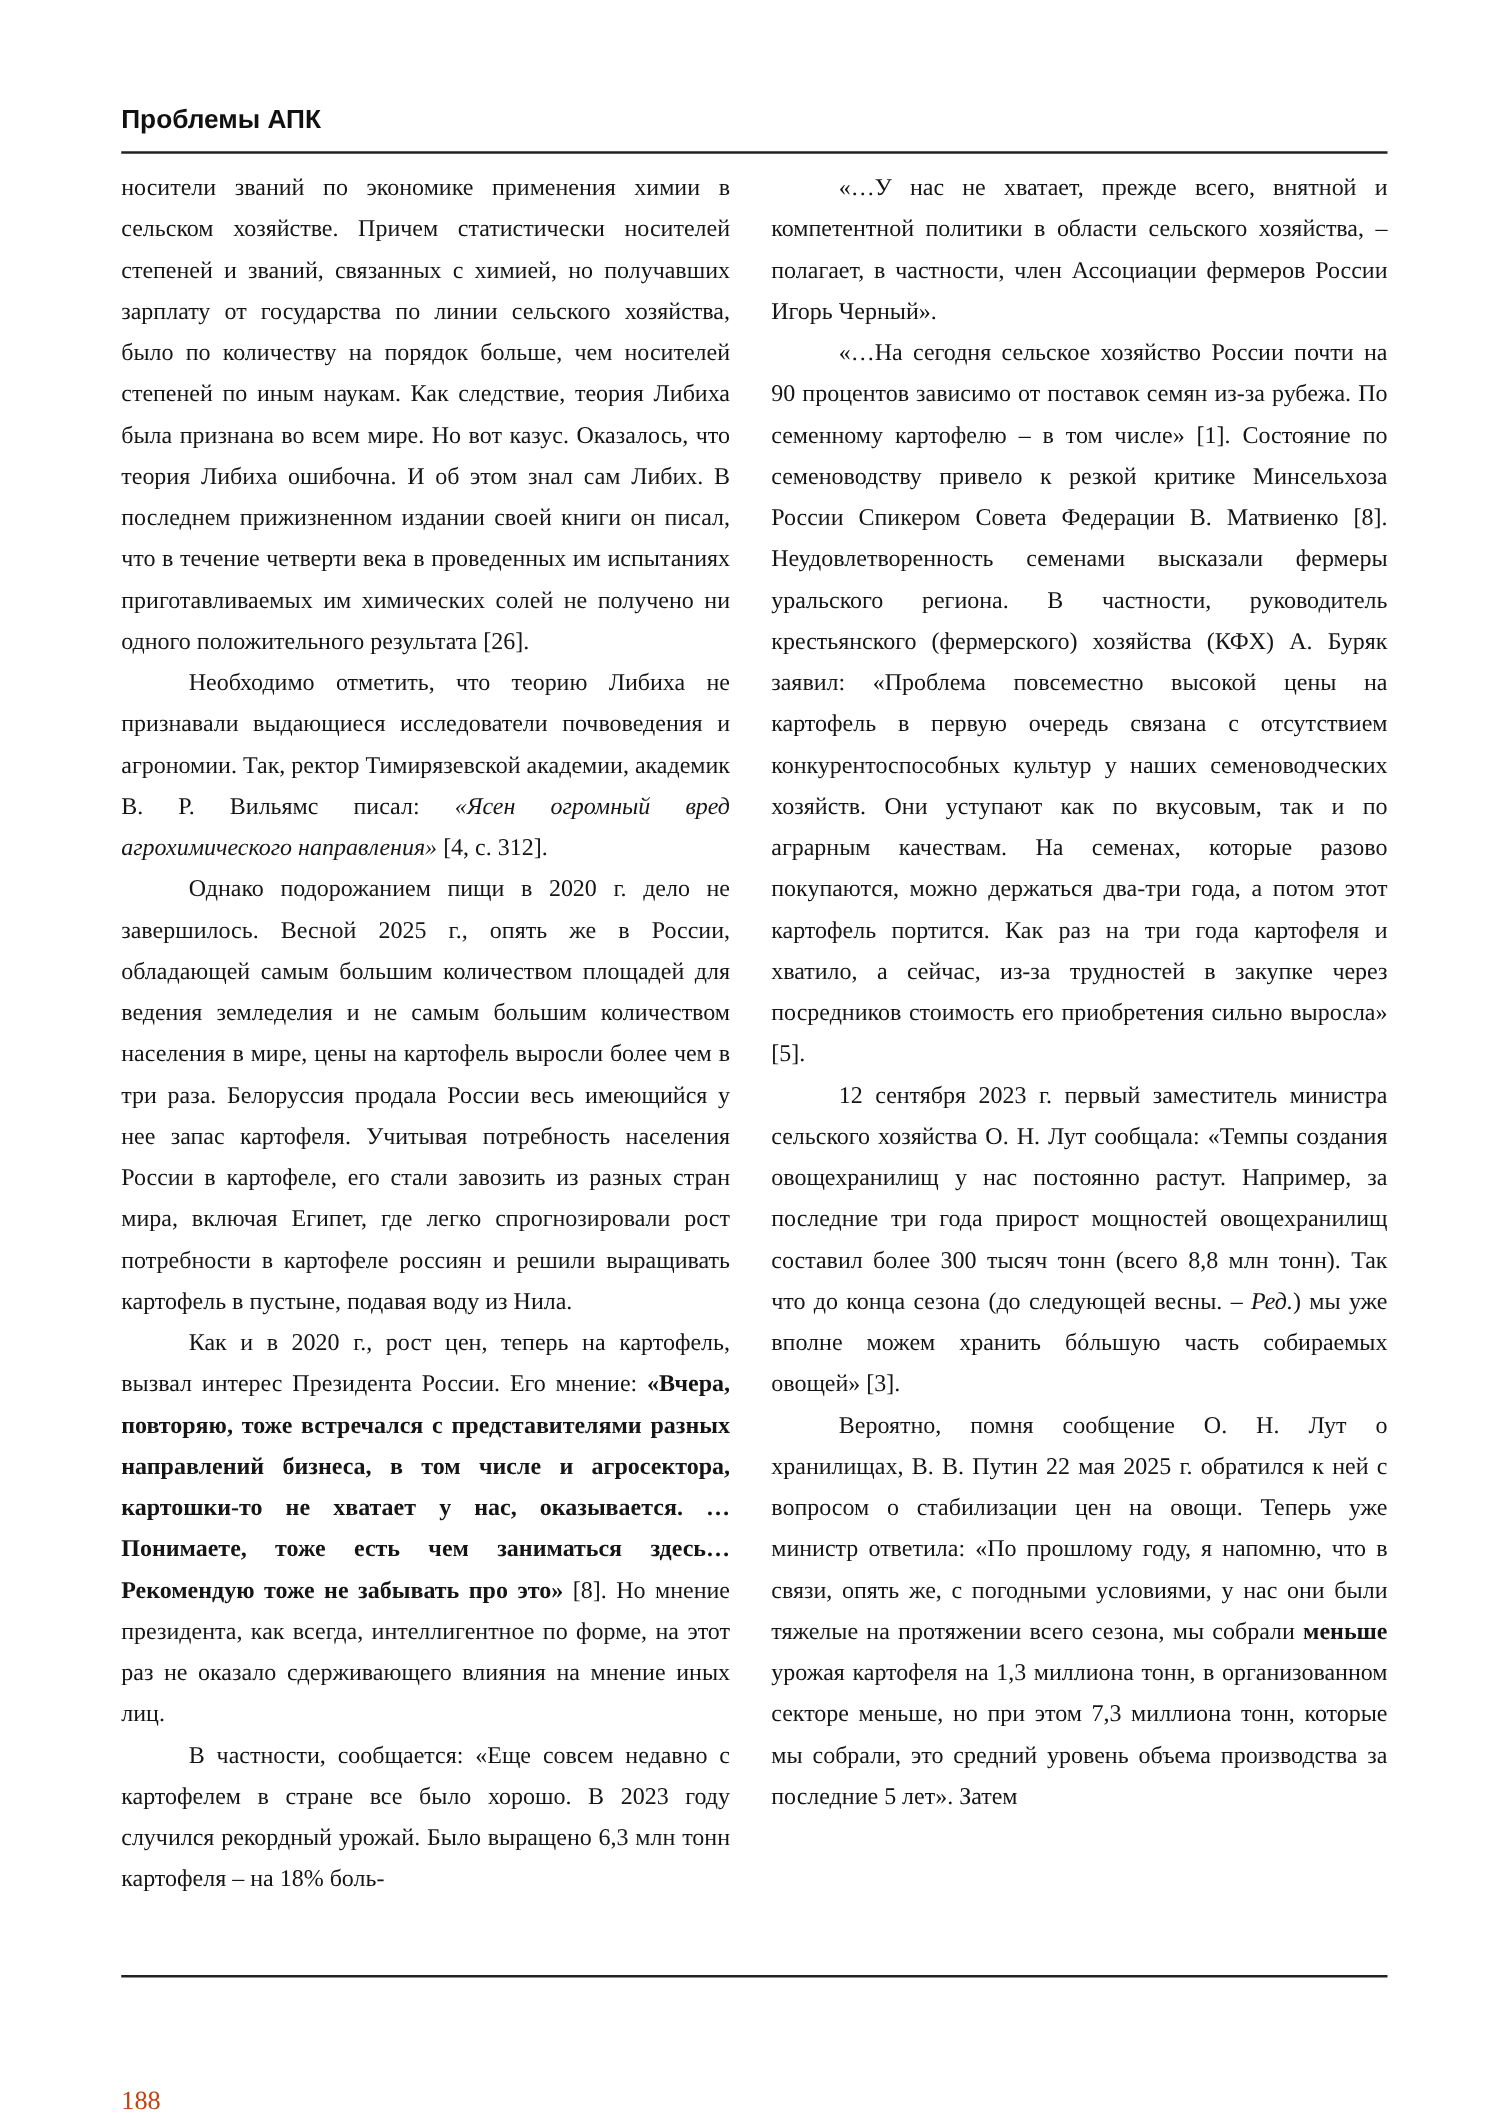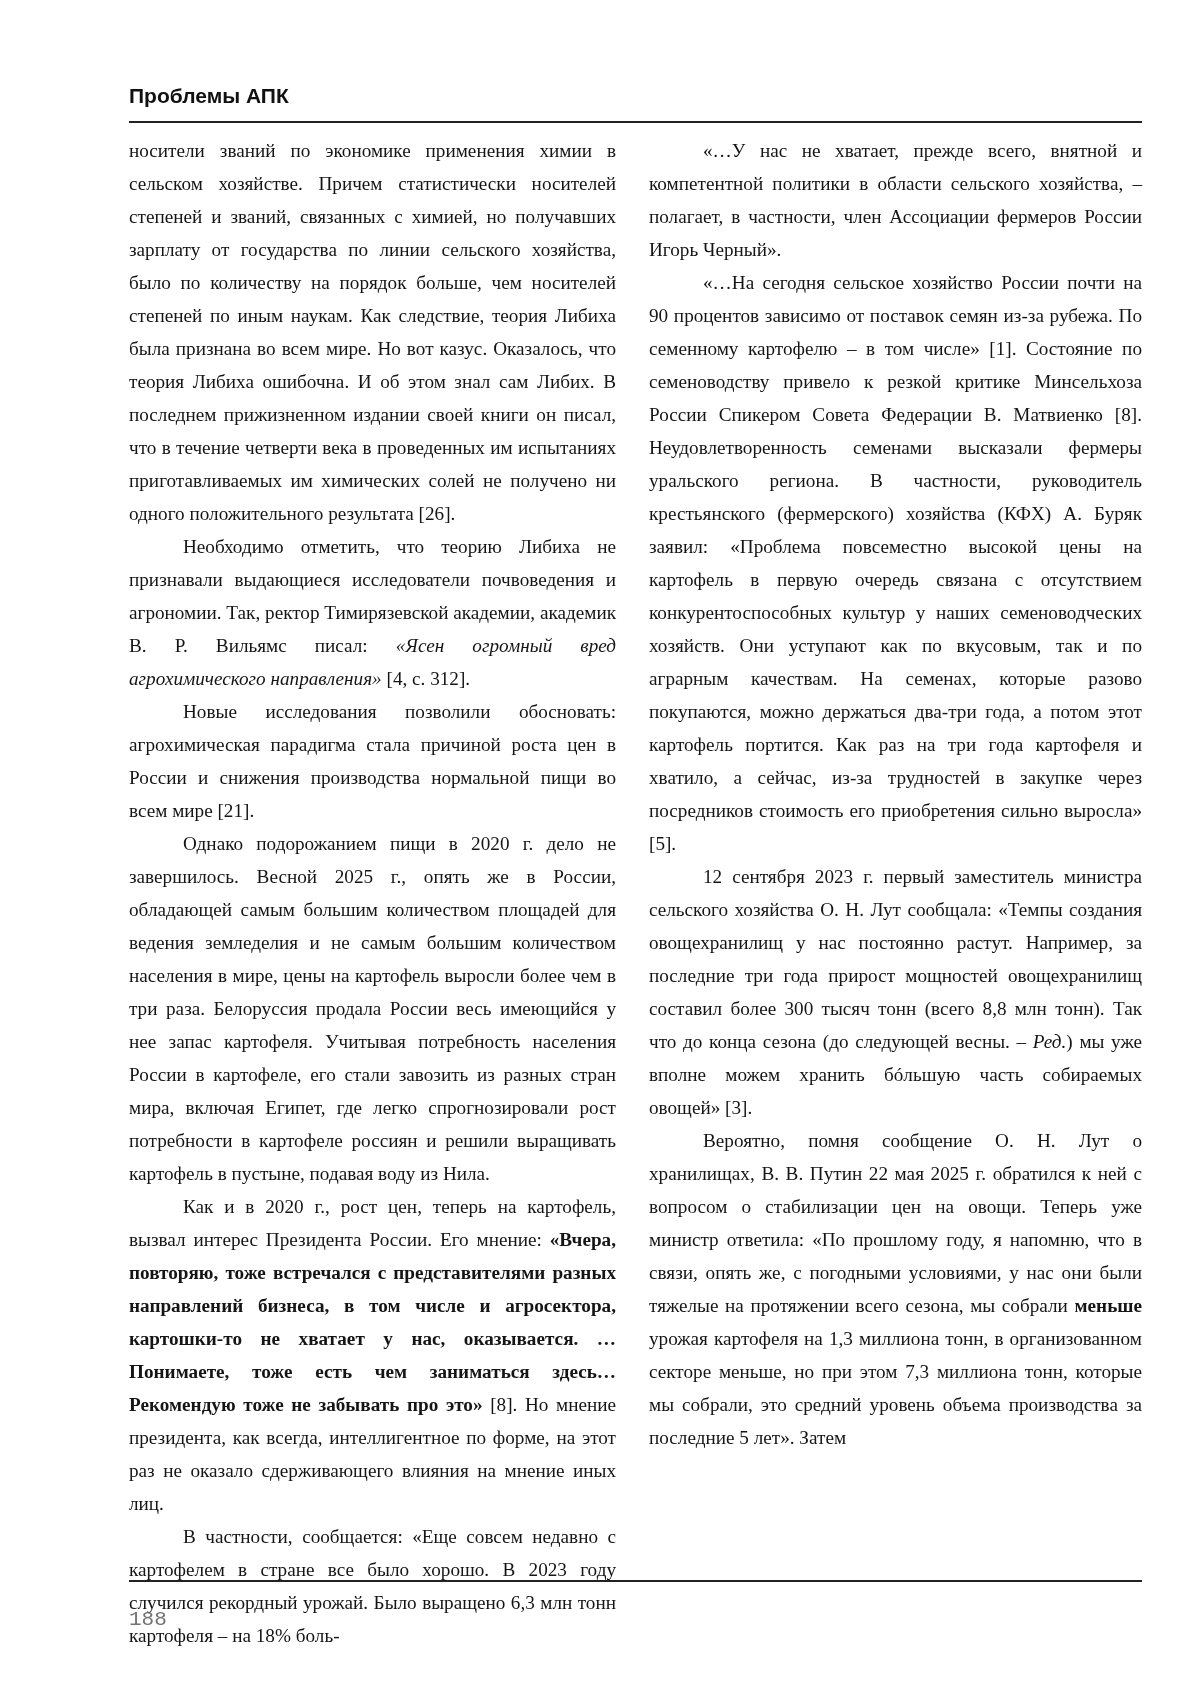--- a/index.html
+++ b/index.html
@@ -1,42 +1,41 @@
 <!DOCTYPE html>
 <html><head>
 <meta charset="utf-8">
 <style>
   html, body { margin: 0; padding: 0; background: #ffffff; }
   body { width: 1200px; height: 1698px; position: relative; overflow: hidden; color: #111; }
-  .page { position: absolute; left: 97px; top: 0; width: 1013px; height: 1200px; margin-left: 32px; }
+  .page { position: absolute; left: 97px; top: 0; width: 1013px; height: 1200px; }
   .header-title { position: absolute; left: 0; top: 84px; font-family: "Liberation Sans", sans-serif; font-weight: bold; font-size: 21px; color: #111; }
   .rule { position: absolute; left: 0; width: 1013px; height: 2px; background: #222; }
   .rule.top { top: 121px; }
   .rule.bottom { top: 1580px; }
   .col { position: absolute; top: 134px; font-family: "Liberation Serif", serif; font-size: 19.2px; line-height: 33px; text-align: justify; hyphens: manual; color: #151515; }
   .col.left { left: 0; width: 487px; }
   .col.right { left: 520px; width: 493px; }
   .col p { margin: 0; text-indent: 0; }
   .col p.ind { text-indent: 54px; }
   .col b { font-weight: bold; }
   .col i { font-style: italic; }
-  .footer-num { position: absolute; left: 0; top: 1608px; font-family: Liberation Mono, monospace; font-size: 21px; color: #737373; }
+  .footer-num { position: absolute; left: 0; top: 1668px; font-family: Liberation Serif, serif; font-size: 21px; color: #c2410c; }
   .footer-journal { position: absolute; right: 0; top: 1600px; font-family: "Liberation Sans", sans-serif; font-size: 21px; color: #111; }
 </style>
 </head>
 <body>
 
 <div class="page">
   <div class="header-title">Проблемы АПК</div>
   <div class="rule top"></div>
 
   <div class="col left">
     <p>носители званий по экономике применения химии в сельском хозяйстве. Причем статистически носителей степеней и званий, связанных с химией, но получавших зарплату от государства по линии сельского хозяйства, было по количеству на порядок больше, чем носителей степеней по иным наукам. Как следствие, теория Либиха была признана во всем мире. Но вот казус. Оказалось, что теория Либиха ошибочна. И об этом знал сам Либих. В последнем прижизненном издании своей книги он писал, что в течение четверти века в проведенных им испытаниях приготавливаемых им химических солей не получено ни одного положительного результата [26].</p>
     <p class="ind"><span>Необходимо отметить, что теорию Либиха не признавали выдающиеся исследователи почвоведения и агрономии. Так, ректор Тимирязевской академии, академик В. Р. Вильямс писал: </span><i>«Ясен огромный вред агрохимического направления»</i><span> [4, с. 312].</span></p>
-    <p class="ind">Новые исследования позволили обосновать: агрохимическая парадигма стала причиной роста цен в России и снижения производства нормальной пищи во всем мире [21].</p>
     <p class="ind">Однако подорожанием пищи в 2020 г. дело не завершилось. Весной 2025 г., опять же в России, обладающей самым большим количеством площадей для ведения земледелия и не самым большим количеством населения в мире, цены на картофель выросли более чем в три раза. Белоруссия продала России весь имеющийся у нее запас картофеля. Учитывая потребность населения России в картофеле, его стали завозить из разных стран мира, включая Египет, где легко спрогнозировали рост потребности в картофеле россиян и решили выращивать картофель в пустыне, подавая воду из Нила.</p>
     <p class="ind"><span>Как и в 2020 г., рост цен, теперь на картофель, вызвал интерес Президента России. Его мнение: </span><b>«Вчера, повторяю, тоже встречался с представителями разных направлений бизнеса, в том числе и агросектора, картошки-то не хватает у нас, оказывается. … Понимаете, тоже есть чем заниматься здесь… Рекомендую тоже не забывать про это»</b><span> [8]. Но мнение президента, как всегда, интеллигентное по форме, на этот раз не оказало сдерживающего влияния на мнение иных лиц.</span></p>
     <p class="ind">В частности, сообщается: «Еще совсем недавно с картофелем в стране все было хорошо. В 2023 году случился рекордный урожай. Было выращено 6,3 млн тонн картофеля – на 18% боль-</p>
   </div>
 
   <div class="col right">
     <p class="ind">«…У нас не хватает, прежде всего, внятной и компетентной политики в области сельского хозяйства, – полагает, в частности, член Ассоциации фермеров России Игорь Черный».</p>
     <p class="ind">«…На сегодня сельское хозяйство России почти на 90 процентов зависимо от поставок семян из-за рубежа. По семенному картофелю – в том числе» [1]. Состояние по семеноводству привело к резкой критике Минсельхоза России Спикером Совета Федерации В. Матвиенко [8]. Неудовлетворенность семенами высказали фермеры уральского региона. В частности, руководитель крестьянского (фермерского) хозяйства (КФХ) А. Буряк заявил: «Проблема повсеместно высокой цены на картофель в первую очередь связана с отсутствием конкурентоспособных культур у наших семеноводческих хозяйств. Они уступают как по вкусовым, так и по аграрным качествам. На семенах, которые разово покупаются, можно держаться два-три года, а потом этот картофель портится. Как раз на три года картофеля и хватило, а сейчас, из-за трудностей в закупке через посредников стоимость его приобретения сильно выросла» [5].</p>
     <p class="ind"><span>12 сентября 2023 г. первый заместитель министра сельского хозяйства О. Н. Лут сообщала: «Темпы создания овощехранилищ у нас постоянно растут. Например, за последние три года прирост мощностей овощехранилищ составил более 300 тысяч тонн (всего 8,8 млн тонн). Так что до конца сезона (до следующей весны. – </span><i>Ред.</i><span>) мы уже вполне можем хранить бóльшую часть собираемых овощей» [3].</span></p>
     <p class="ind"><span>Вероятно, помня сообщение О. Н. Лут о хранилищах, В. В. Путин 22 мая 2025 г. обратился к ней с вопросом о стабилизации цен на овощи. Теперь уже министр ответила: «По прошлому году, я напомню, что в связи, опять же, с погодными условиями, у нас они были тяжелые на протяжении всего сезона, мы собрали </span><b>меньше</b><span> урожая картофеля на 1,3 миллиона тонн, в организованном секторе меньше, но при этом 7,3 миллиона тонн, которые мы собрали, это средний уровень объема производства за последние 5 лет». Затем</span></p>

